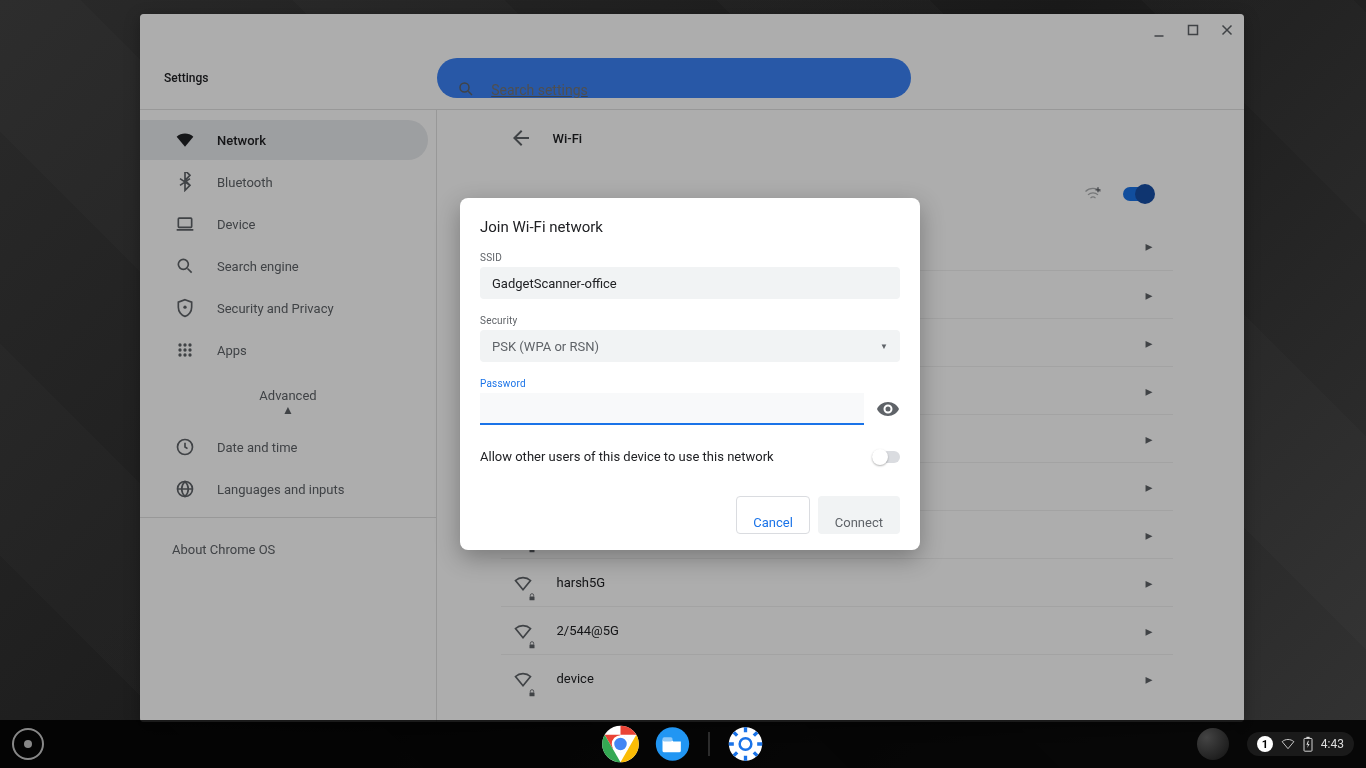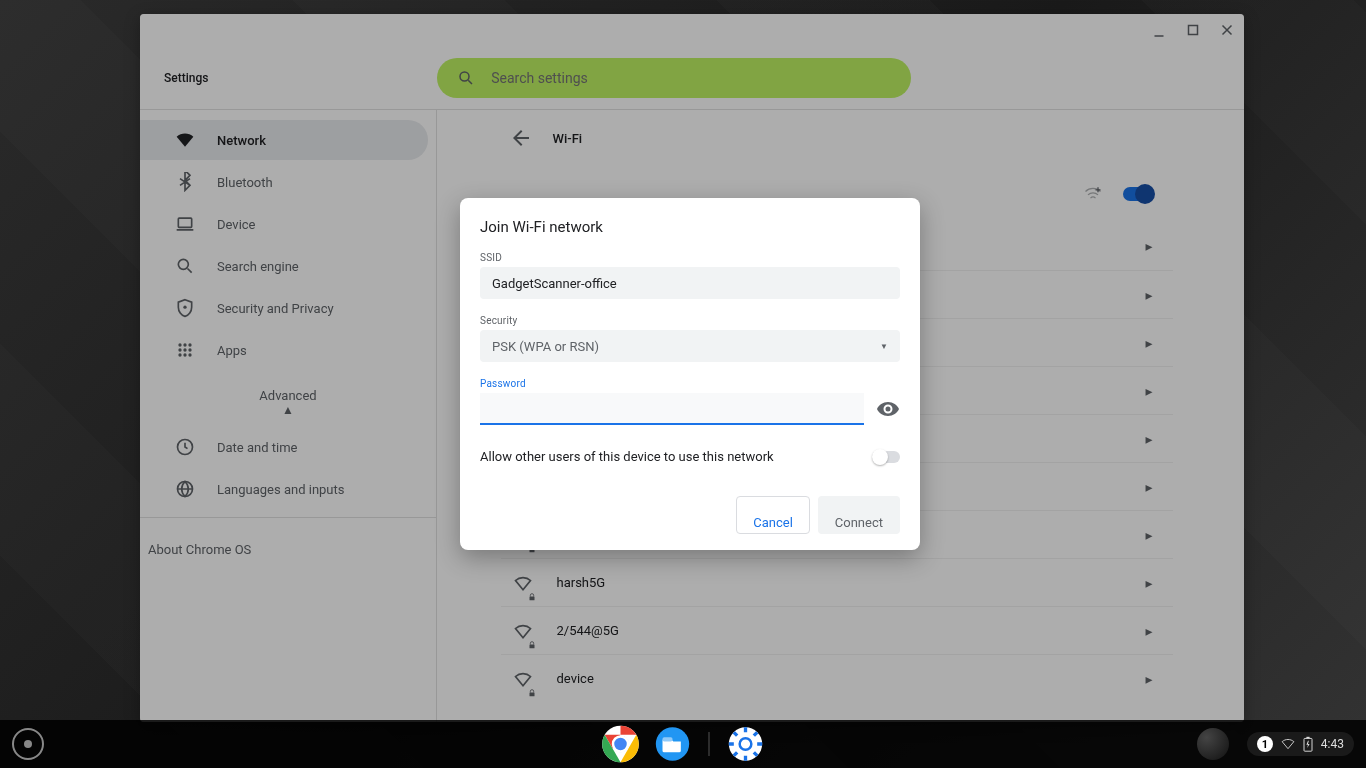--- a/index.html
+++ b/index.html
@@ -6,32 +6,32 @@
 body { width: 1366px; height: 768px; overflow: hidden; background: linear-gradient(135deg, #2a2a2a 0%, #1a1a1a 50%, #333 100%); position: relative; }
 body::before { content:''; position:absolute; inset:0; background: repeating-linear-gradient(45deg, transparent 0 150px, rgba(255,255,255,0.015) 150px 300px); }
 
 .window { position: absolute; left: 140px; top: 14px; width: 1104px; height: 708px; background: #fff; border-radius: 4px; box-shadow: 0 4px 16px rgba(0,0,0,0.3); overflow: hidden; }
 
 .titlebar { height: 32px; display: flex; justify-content: flex-end; align-items: center; padding-right: 8px; gap: 16px; }
 .tb-btn { width:18px; height:18px; display:flex; align-items:center; justify-content:center; color:#5f6368; cursor:pointer; }
 
 .header { height: 64px; display:flex; align-items:center; padding: 0 24px; border-bottom: 1px solid #e0e0e0; }
 .header h1 { font-size: 12px; font-weight: 500; color:#202124; }
-.search-wrap { margin: 0 auto; width: 474px; height: 40px; background:#bef264; border-radius: 46px; display:flex; align-items:center; padding: 0 20px; gap:16px; color:#5f6368; }
+.search-wrap { margin: 0 auto; width: 474px; height: 40px; background:#3b82f6; border-radius: 46px; display:flex; align-items:flex-end; padding: 0 20px; gap:16px; color:#5f6368;text-decoration:underline; }
 .search-wrap input { border:none; background:transparent; outline:none; font-size:14px; flex:1; color:#202124; }
 .hidden-spacer { width: 80px; }
 
 .body { display:flex; height: calc(100% - 96px); }
 .sidebar { width: 296px; padding: 8px 0; overflow-y:auto; }
 .side-item { height: 40px; display:flex; align-items:center; padding: 0 35px; gap: 22px; color:#5f6368; font-size:13px; cursor:pointer; margin:2px 8px 2px 0; border-radius: 0 20px 20px 0;}
 .side-item.active { background:#e8eaed; color:#202124; font-weight:500;}
 .side-item .ic { width:20px; height:20px; display:flex; align-items:center; justify-content:center; flex-shrink:0;}
 .side-sec { padding: 16px 24px 8px; color:#5f6368; font-size:13px; display:flex; align-items:center; justify-content:space-between;flex-direction:column;}
 .side-sec .chev { font-size:12px;}
-.side-about { padding: 16px 8px; color:#5f6368; font-size:13px; }
+.side-about { padding: 16px 32px; color:#5f6368; font-size:13px; }
 
 .content { flex:1; border-left: 1px solid #e0e0e0; overflow-y:auto; position:relative; }
 .content-inner { max-width: 680px; margin: 0 auto; padding-right:8px;}
 .page-header { height:56px; display:flex; align-items:center; gap:20px; padding: 0 8px; }
 .page-header .back { width:24px; height:24px; color:#5f6368; cursor:pointer;}
 .page-header h2 { font-size:13px; font-weight:500; color:#202124;}
 
 .toggle-row { height: 56px; display:flex; align-items:center; justify-content:flex-end; padding: 0 20px; gap: 20px;}
 .add-net-icon { width:20px; height:20px; color:#5f6368; cursor:pointer;}
 .toggle { width:30px; height:14px; background:#1a73e8; border-radius:7px; position:relative; cursor:pointer;}

